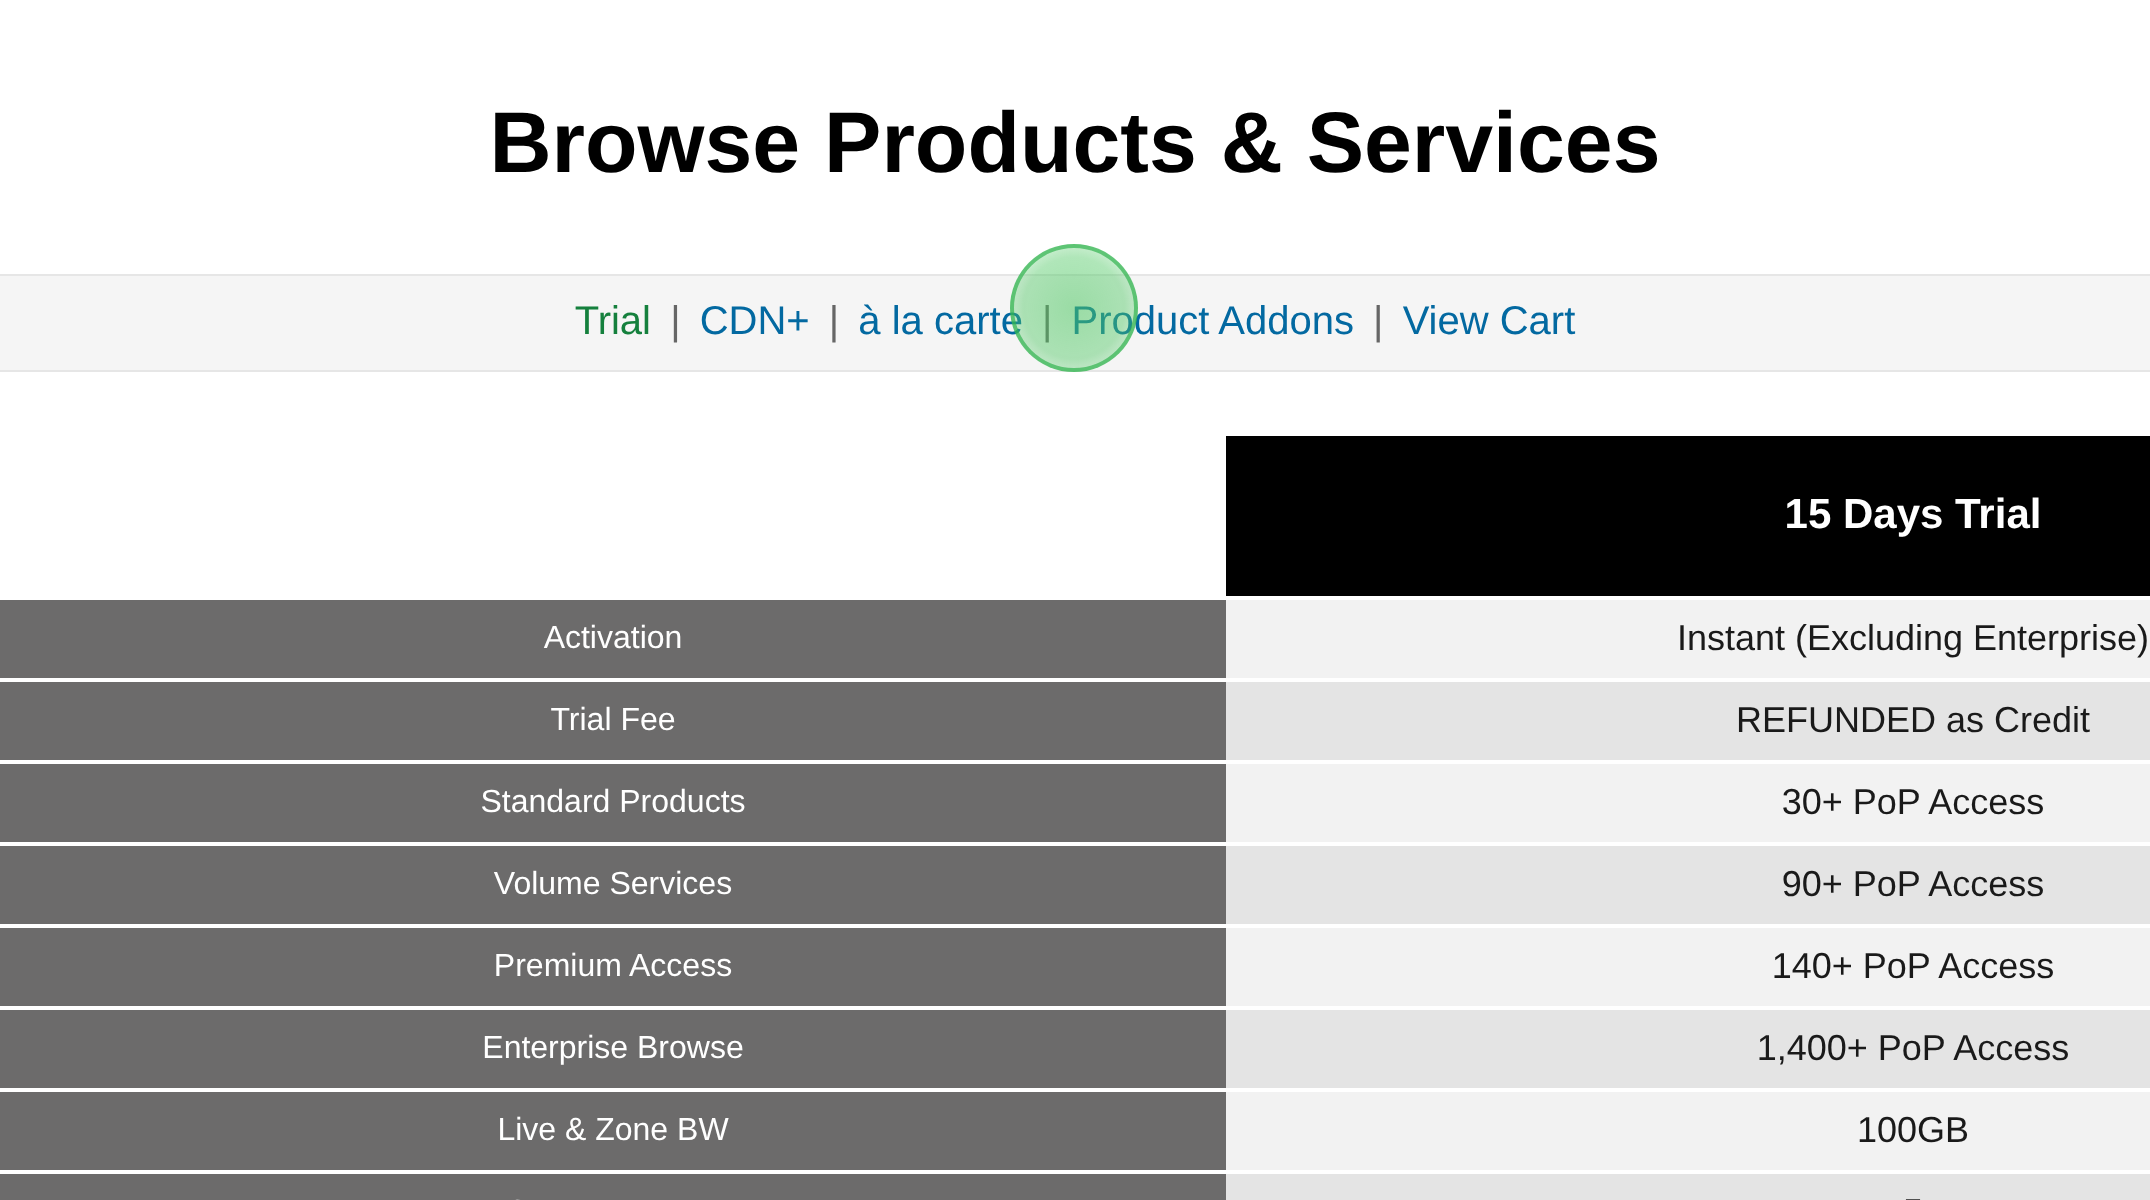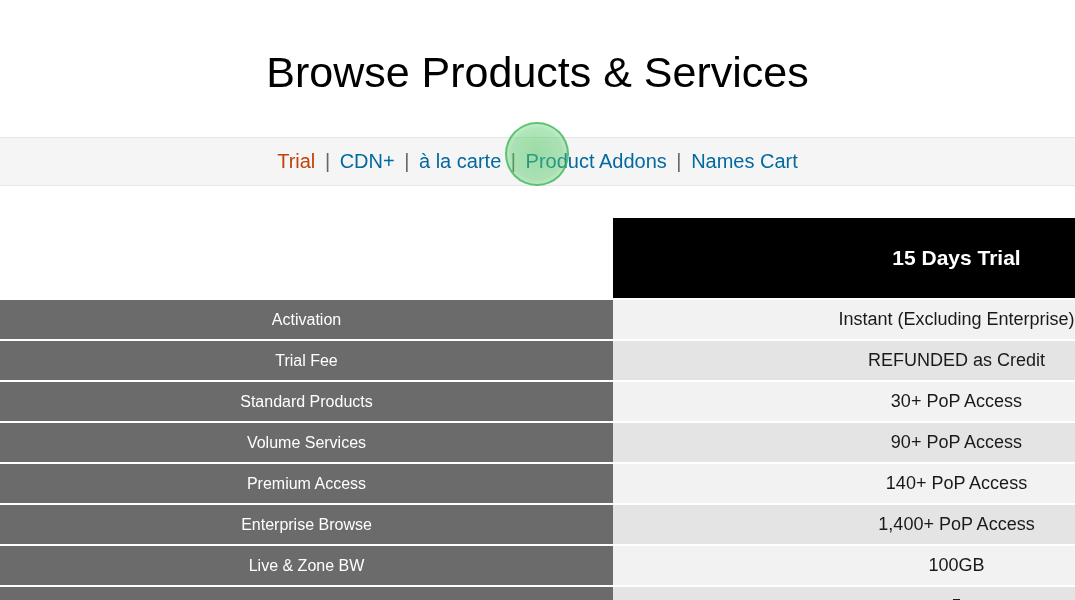--- a/index.html
+++ b/index.html
@@ -5,21 +5,21 @@
   * { margin: 0; padding: 0; box-sizing: border-box; }
   body {
     font-family: Arial, Helvetica, sans-serif;
     background: #fff;
     width: 1075px;
     overflow-x: hidden;
   }
   .page-title {
     text-align: center;
     font-size: 43px;
-    font-weight: 400;
+    font-weight: 700;
     color: #000;
     padding-top: 48px;
     padding-bottom: 40px;
   }
   .nav-bar {
     background: #f5f5f5;
     border-top: 1px solid #e6e6e6;
     border-bottom: 1px solid #e6e6e6;
     text-align: center;
     padding: 12px 0;
@@ -29,21 +29,21 @@
   .nav-link {
     color: #0369a1;
     text-decoration: none;
     cursor: pointer;
   }
   .nav-sep {
     color: #666;
     margin: 0 4px;
   }
   .nav-link.inactive {
-    color: #c2410c;
+    color: #15803d;
   }
   .highlight-circle {
     position: absolute;
     left: 505px;
     top: -16px;
     width: 64px;
     height: 64px;
     border-radius: 50%;
     background: radial-gradient(circle, rgba(80,200,100,0.55) 0%, rgba(80,200,100,0.45) 60%, rgba(80,200,100,0.2) 85%, rgba(80,200,100,0) 100%);
     border: 2px solid rgba(50,180,80,0.7);
@@ -98,21 +98,21 @@
 <div class="nav-bar">
   <div class="highlight-circle"></div>
   <a class="nav-link inactive">Trial</a>
   <span class="nav-sep">|</span>
   <a class="nav-link">CDN+</a>
   <span class="nav-sep">|</span>
   <a class="nav-link">à la carte</a>
   <span class="nav-sep">|</span>
   <a class="nav-link">Product Addons</a>
   <span class="nav-sep">|</span>
-  <a class="nav-link">Names Cart</a>
+  <a class="nav-link">View Cart</a>
 </div>
 
 <div class="table-wrap">
   <table>
     <thead>
       <tr>
         <th class="row-label-header"></th>
         <th class="col-header">15 Days Trial</th>
       </tr>
     </thead>

